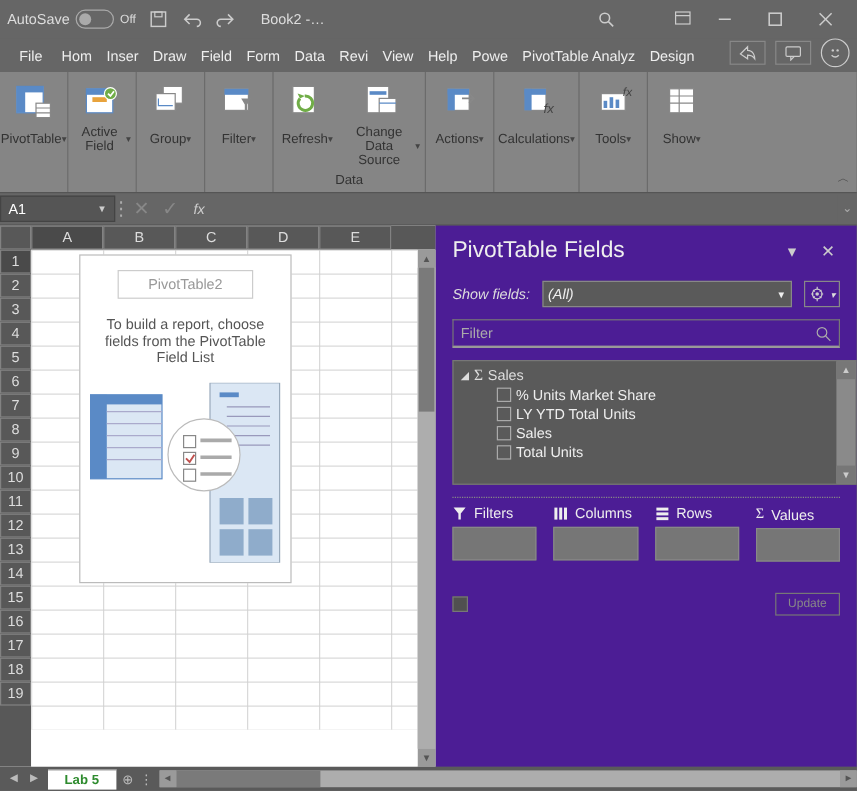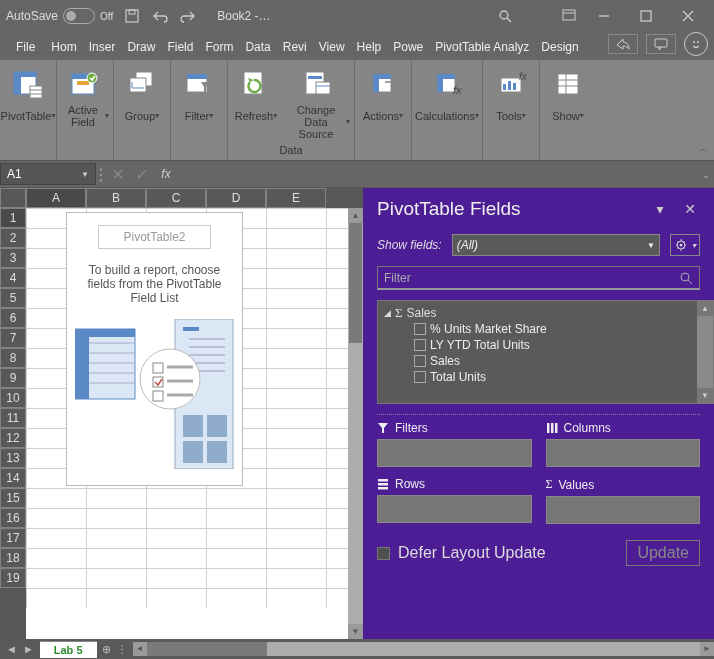--- a/index.html
+++ b/index.html
@@ -84,27 +84,27 @@
 .fp-tree .treein { flex:1; padding:4px 6px; font-size:12px; overflow:hidden;}
 .fp-tree .treein .trow { display:flex; align-items:center; gap:4px; padding:1px 0; color:#eee;}
 .fp-tree .treein .trow .cb { width:12px; height:12px; border:1px solid #aaa;}
 .fp-tree .treein .grp { display:flex; align-items:center; gap:4px;}
 .fp-tree .treein .indent { margin-left:30px;}
 .fp-tree .tsb { width:16px; background:#8a8a8a; display:flex;flex-direction:column;}
 .fp-tree .tsb .arr { height:15px; background:#777; font-size:8px;color:#ccc;text-align:center;line-height:15px;}
 .fp-tree .tsb .tr { flex:1;}
 .fp-dots { border-top:1px dotted #888; margin: 6px 14px 0 14px;}
 .fp-hint { font-size:12px; color:#ddd; padding:6px 14px;}
-.fp-areas { display:grid; grid-template-columns:1fr 1fr; grid-template-rows: auto auto; gap: 10px 14px; padding: 6px 14px;}
+.fp-areas { display:grid; grid-template-columns:1fr 1fr 1fr 1fr; grid-template-rows: auto auto; gap: 10px 14px; padding: 6px 14px;}
 .fp-area { display:flex; flex-direction:column; gap:4px;}
 .fp-area .alabel { font-size:12px; color:#eee; display:flex; align-items:center; gap:6px;}
 .fp-area .abox { height:28px; background:#767676; border:1px solid #888;}
 .fp-footer { display:flex; align-items:center; padding: 10px 14px; gap:8px;}
 .fp-footer .cb { width:13px; height:13px; border:1px solid #777; background:#505050;}
-.fp-footer .updbtn { margin-left:auto; border:1px solid #777; padding:3px 10px; font-size:16px; color:#888;}
+.fp-footer .updbtn { margin-left:auto; border:1px solid #777; padding:3px 10px; font-size:10px; color:#888;}
 
 
 .sheettabs { height: 20px; background: #5a5a5a; display:flex; align-items:center; font-size:11px; color:#bbb; position:relative;}
 .sheettabs .nav { padding:0 6px; display:flex; gap:6px;}
 .sheettabs .stab { padding:2px 14px; color:#2e8b2e; background:#fff; border-top:1px solid #888; font-weight:600;}
 .sheettabs .add { width:20px; text-align:center;}
 .sheettabs .hsb { flex:1; margin-left:10px; display:flex; height:14px; background:#adadad;}
 .sheettabs .hsb .arr { width:14px; background:#9a9a9a;text-align:center;font-size:8px;color:#555;line-height:14px;}
 .sheettabs .hsb .tr { flex:1; position:relative;}
 .sheettabs .hsb .th { position:absolute; left:0; top:0; bottom:0; width:120px; background:#7a7a7a;}
@@ -577,21 +577,20 @@
       <div class="fp-area">
         <div class="alabel">
             <span class="sigma">Σ</span>
             <span>Values</span>
           </div>
         <div class="abox"></div>
       </div>
     </div>
     <div class="fp-footer">
       <div class="cb"></div>
-      <span>Defer Layout Update</span>
       <div class="updbtn">Update</div>
     </div>
   </div>
 </div>
 
 <div class="sheettabs">
   <div class="nav">
       <span>◄</span>
       <span>►</span>
     </div>

